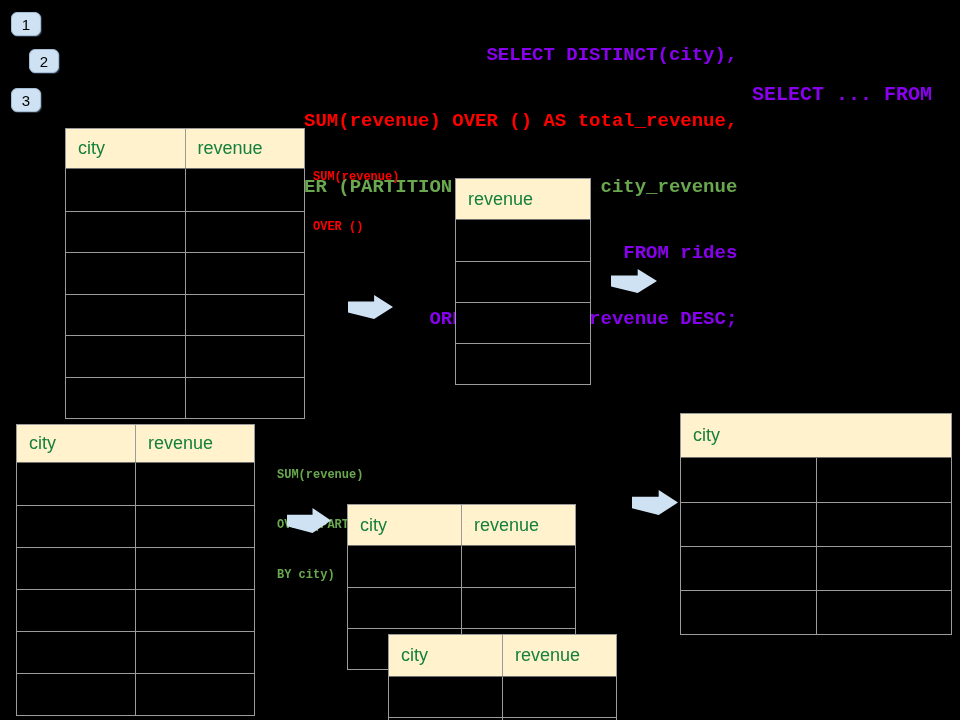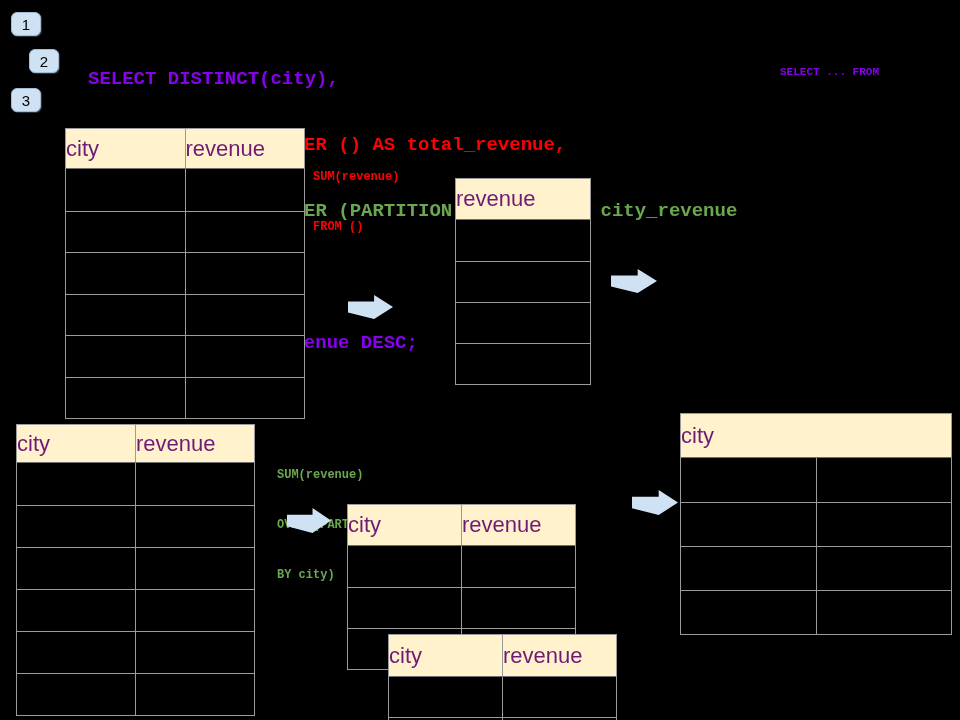--- a/index.html
+++ b/index.html
@@ -1,46 +1,46 @@
 <!DOCTYPE html>
 <html style="--purple: #8800ee; --red: #ff0000; --green: #6aa84f; --header-fill: #fff2cc; --arrow-fill: #cfe2f3; --badge-fill: #cfe2f3; --table-border: #9b9b9b; --background: #000000;"><head>
 <meta charset="utf-8">
 <style>
   html,body{margin:0;padding:0;background:#000;}
   .page{position:relative;width:960px;height:720px;background:#000;overflow:hidden;
         font-family:"Liberation Sans",sans-serif;}
 
   
   .code{position:absolute;font-family:"Liberation Mono",monospace;font-weight:bold;white-space:pre;}
-  .sql-block{left:88px;top:24px;font-size:19px;}
+  .sql-block{left:88px;top:0;font-size:19px;text-align:right;}
   .sql-line{height:22px;line-height:22px;}
   .ind1{margin-left:45px;}
   .ind2{margin-left:22px;}
-  .side-note{left:780px;top:38px;font-size:11px;}
+  .side-note{left:752px;top:38px;font-size:20px;}
   .side-line{height:21px;line-height:21px;}
   .ann{font-size:12px;}
   .ann-line{height:22px;line-height:22px;}
   .ann-total{left:313px;top:138px;}
   .ann-part{left:277px;top:436px;}
 
   
   .badge{position:absolute;width:30px;height:24px;background:var(--badge-fill,#cfe2f3);
          border:1px solid #a3bdd6;border-radius:6px;color:#000;
          display:flex;align-items:center;justify-content:center;
          font-size:15px;box-shadow:1px 1px 0 rgba(70,90,110,.55);box-sizing:border-box;}
   .b1{left:11px;top:12px;}
   .b2{left:29px;top:49px;}
   .b3{left:11px;top:88px;}
 
   
   .tbl{position:absolute;background:#000;border:1px solid var(--table-border,#9b9b9b);
        box-sizing:border-box;display:flex;flex-direction:column;}
   .thead{display:flex;height:var(--hh);flex:none;border-bottom:1px solid #6f6f6f;box-sizing:border-box;}
-  .th{flex:1;background:var(--header-fill,#fff2cc);color:#701a75;font-size:22px;
-      display:flex;align-items:center;box-sizing:border-box;}
+  .th{flex:1;background:var(--header-fill,#fff2cc);color:#15803d;font-size:18px;
+      display:flex;align-items:center;padding-left:12px;box-sizing:border-box;}
   .th + .th{border-left:1px solid #9b9b9b;}
   .trow{display:flex;height:var(--rh);flex:none;box-sizing:border-box;}
   .trow + .trow{border-top:1px solid var(--table-border,#9b9b9b);}
   .td{flex:1;box-sizing:border-box;}
   .td + .td{border-left:1px solid var(--table-border,#9b9b9b);}
 
   .t-src-top{left:65px;top:128px;width:240px;--hh:40px;--rh:41.5px;}
   .t-total  {left:455px;top:178px;width:136px;--hh:41px;--rh:41px;}
   .t-src-bot{left:16px;top:424px;width:239px;--hh:38px;--rh:42px;}
   .t-part   {left:347px;top:504px;width:229px;--hh:41px;--rh:41px;}
@@ -71,21 +71,21 @@
     <div class="sql-line ind2" style="color: rgb(136, 0, 238);">FROM rides</div>
     <div class="sql-line ind2" style="color: rgb(136, 0, 238);">ORDER by city_revenue DESC;</div>
   </div>
 
   <div class="code side-note" style="color: rgb(136, 0, 238);">
     <div class="side-line">SELECT ... FROM</div>
   </div>
 
   <div class="code ann ann-total" style="color: rgb(255, 0, 0);">
     <div class="ann-line">SUM(revenue)</div>
-    <div class="ann-line">FROM ()</div>
+    <div class="ann-line">OVER ()</div>
   </div>
 
   <div class="code ann ann-part" style="color: rgb(106, 168, 79);">
     <div class="ann-line">SUM(revenue)</div>
     <div class="ann-line">OVER (PARTITION</div>
     <div class="ann-line">BY city)</div>
   </div>
 
   <div class="tbl t-src-top">
       <div class="thead">

